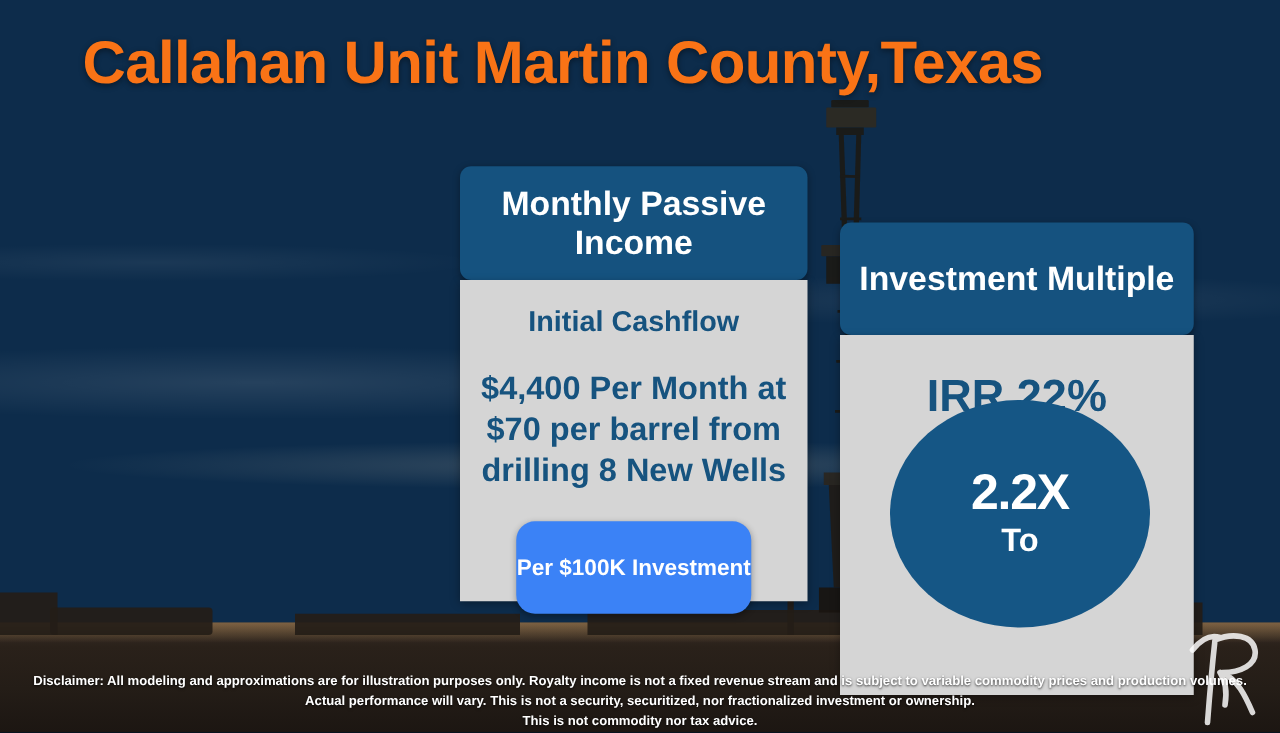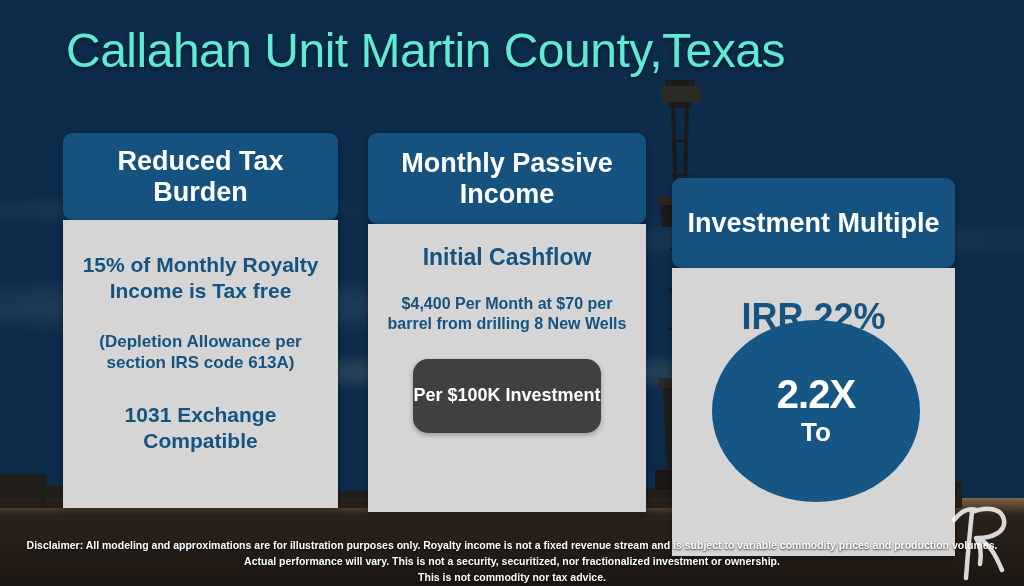--- a/index.html
+++ b/index.html
@@ -77,23 +77,23 @@
     height: 430px;
     pointer-events: none;
   }
 
   
   .title {
     position: absolute;
     left: 66px;
     top: 26px;
     width: 930px;
-    color: #5eead4;
+    color: #f97316;
     font-size: 48px;
-    font-weight: 400;
+    font-weight: 700;
     letter-spacing: -0.5px;
     line-height: 1.06;
     text-shadow: 0 2px 5px rgba(0,0,0,.45);
     white-space: nowrap;
   }
 
   
   .card {
     position: absolute;
   }
@@ -139,41 +139,41 @@
     margin: 0;
     padding: 28px 14px 0 14px;
     font-size: 21px;
     font-weight: 700;
     line-height: 1.26;
   }
 
   
   #card-income            { left: 368px; top: 133px; width: 278px; }
   #card-income .card-head { height: 91px; font-size: 27px; padding: 0 8px; }
-  #card-income .card-body { height: 288px; }
+  #card-income .card-body { height: 257px; }
 
   .c2-sub {
     margin: 0;
     padding: 20px 10px 0 10px;
     font-size: 23px;
     font-weight: 700;
     line-height: 1.2;
   }
   .c2-detail {
     margin: 0;
     padding: 22px 14px 0 14px;
-    font-size: 16px;
+    font-size: 26px;
     font-weight: 700;
     line-height: 1.28;
   }
   .pill {
     margin: 24px auto 0 auto;
     width: 188px;
     height: 74px;
-    background: #404040;
+    background: #3b82f6;
     border-radius: 15px;
     color: #fff;
     font-size: 18px;
     font-weight: 700;
     line-height: 1.25;
     display: flex;
     align-items: center;
     justify-content: center;
     text-align: center;
     box-shadow: 0 2px 5px rgba(0,0,0,.3);
@@ -275,28 +275,20 @@
       <rect x="6" y="127" width="12" height="22"></rect>
 
       <rect x="4" y="300" width="44" height="10" fill="#2b2620"></rect>
       <polygon points="8,310 44,310 40,392 12,392" fill="#221d18"></polygon>
       <rect x="0" y="392" width="52" height="20" fill="#1a1511"></rect>
     </g>
   </svg>
 
   <div class="title">Callahan Unit Martin County,Texas</div>
 
-  <div class="card" id="card-tax">
-    <div class="card-head">Reduced Tax Burden</div>
-    <div class="card-body">
-      <p class="c1-line-a">15% of Monthly Royalty Income is Tax free</p>
-      <p class="c1-line-b">(Depletion Allowance per section IRS code 613A)</p>
-      <p class="c1-line-c">1031 Exchange Compatible</p>
-    </div>
-  </div>
 
   <div class="card" id="card-income">
     <div class="card-head">Monthly Passive Income</div>
     <div class="card-body">
       <p class="c2-sub">Initial Cashflow</p>
       <p class="c2-detail">$4,400 Per Month at $70 per barrel from drilling 8 New Wells</p>
       <div class="pill">Per $100K Investment</div>
     </div>
   </div>
 

